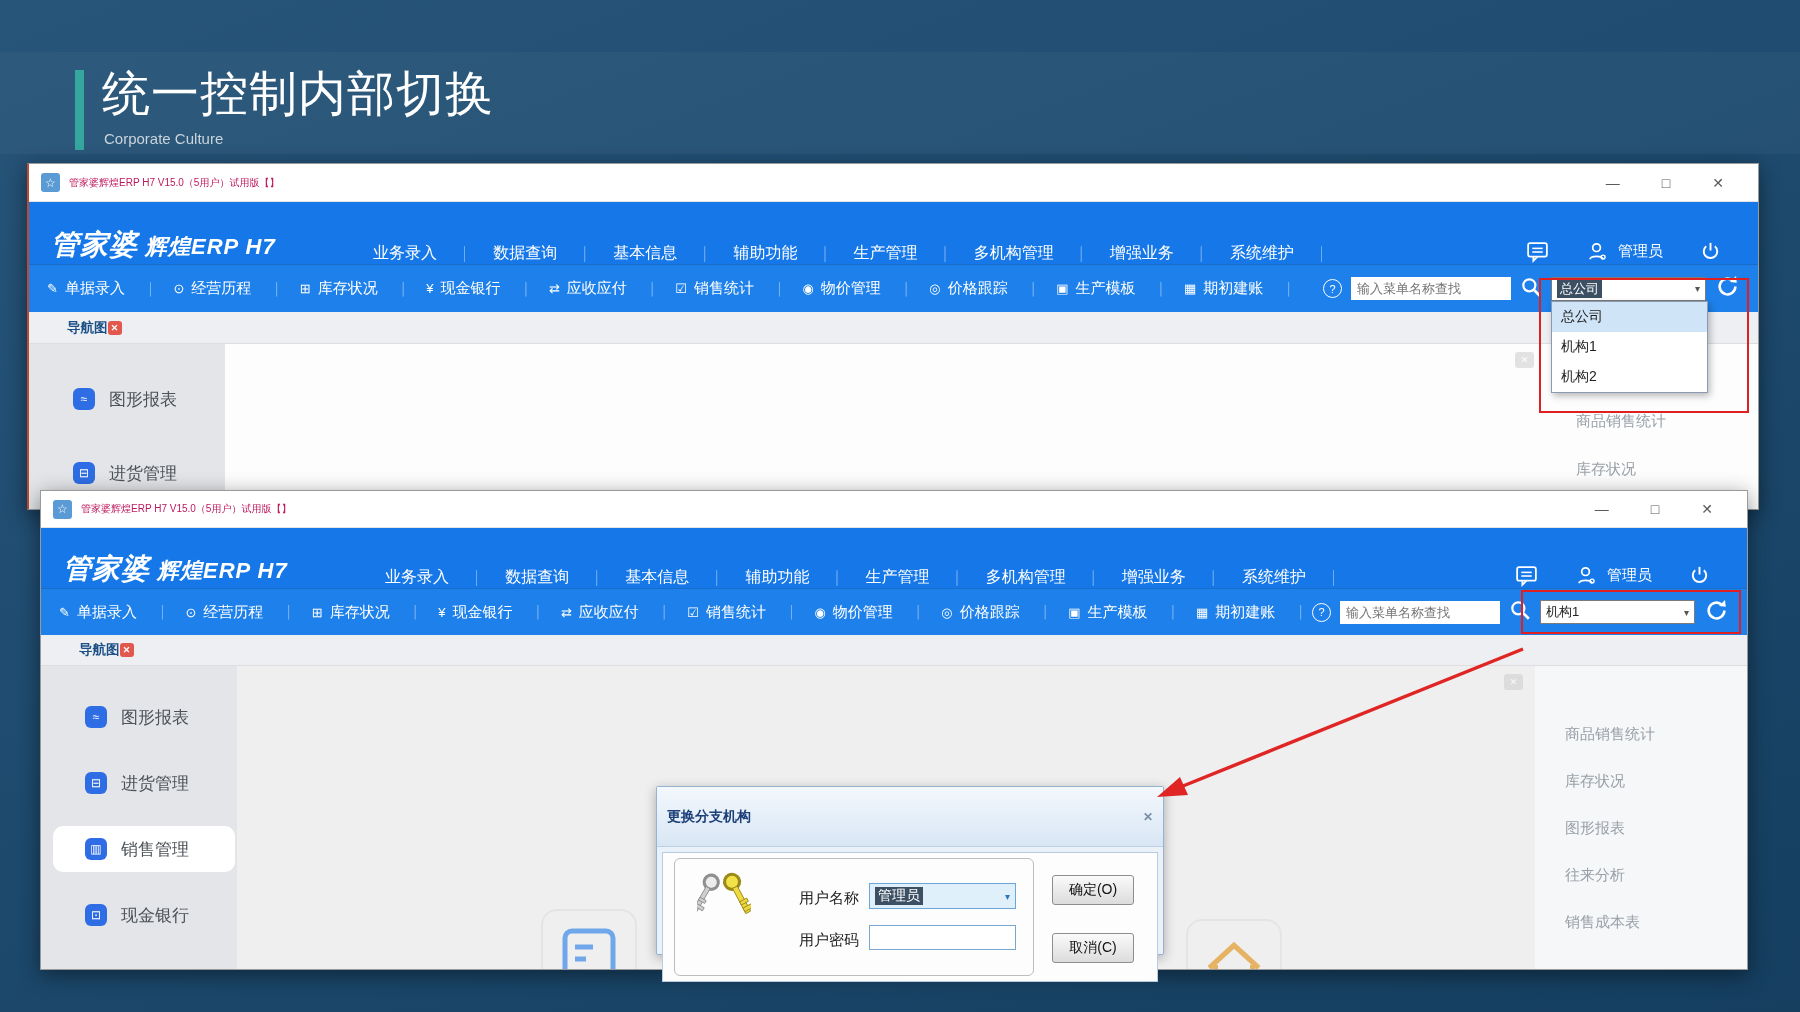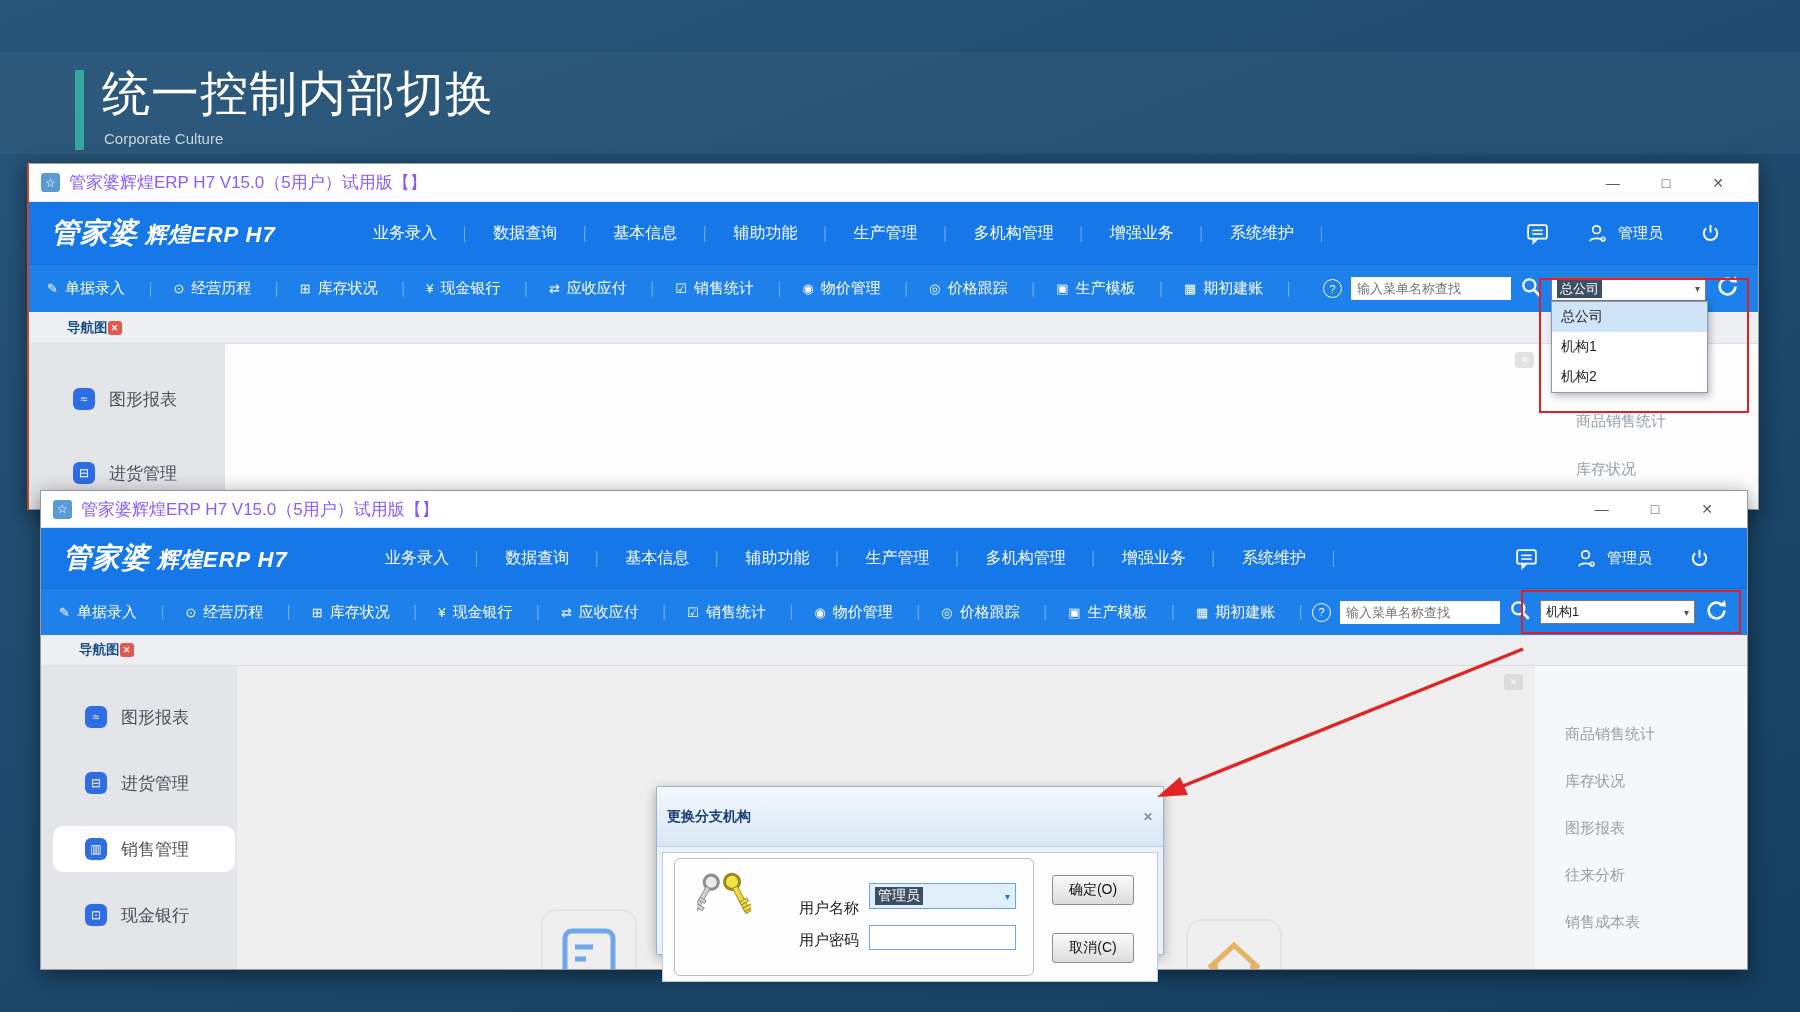--- a/index.html
+++ b/index.html
@@ -15,25 +15,25 @@
   .slide-sub{position:absolute;left:104px;top:130px;color:#c9d4dc;font-size:15px;}
 
   
   .erp-window{position:absolute;background:#fff;border:1px solid #9a9a9a;box-shadow:0 5px 20px rgba(0,0,0,.45);display:flex;flex-direction:column;}
   #win1{left:27px;top:163px;width:1729px;height:345px;z-index:1;border-left:2px solid #c04a2e;}
   #win2{left:40px;top:490px;width:1706px;height:478px;z-index:2;}
 
   .titlebar{height:37px;flex:0 0 37px;background:#fff;display:flex;align-items:center;padding:0 12px;border-bottom:1px solid #e4e4e4;}
   #win2 .titlebar{height:36px;flex-basis:36px;}
   .app-ico{width:19px;height:19px;background:#5b9bd5;border-radius:3px;color:#fff;font-size:12px;display:flex;align-items:center;justify-content:center;}
-  .t-title{font-size:17px;color:#8b5cf6;margin-left:9px;text-align:right;}
+  .t-title{font-size:10px;color:#be185d;margin-left:9px;text-align:right;}
   .win-controls{margin-left:auto;display:flex;gap:42px;padding-right:22px;color:#5a5a5a;font-size:14px;}
   .win-controls span{cursor:pointer;line-height:1;}
 
-  .menubar{height:62px;flex:0 0 62px;background:#1678e8;display:flex;align-items:center;color:#fff;padding:0 22px;}
+  .menubar{height:62px;flex:0 0 62px;background:#1678e8;display:flex;align-items:flex-end;color:#fff;padding:0 22px;}
   #win2 .menubar{height:60px;flex-basis:60px;}
   .logo{display:flex;align-items:baseline;gap:7px;font-style:italic;font-weight:bold;width:308px;white-space:nowrap;}
   .logo-cn{font-size:28px;letter-spacing:1px;}
   .logo-prod{font-size:22px;letter-spacing:1px;}
   .menu{display:flex;align-items:center;margin-left:14px;}
   .menu-item{font-size:16px;color:#fff;white-space:nowrap;padding-left:24px;cursor:pointer;}
   .menu-item:first-of-type{padding-left:0;}
   .menu-item::after{content:"│";color:rgba(255,255,255,.42);font-size:13px;margin-left:24px;font-weight:normal;}
   .mb-right{margin-left:auto;display:flex;align-items:center;gap:36px;padding-right:14px;}
   .mb-user{display:flex;align-items:center;gap:9px;font-size:15px;white-space:nowrap;}
@@ -441,21 +441,21 @@
               <rect x="12.5" y="34" width="8" height="3.5" fill="#cfcfcf" stroke="#8f8f8f" stroke-width="1"></rect>
             </g>
           <g transform="rotate(-28 40 14)">
               <circle cx="40" cy="12" r="8.5" fill="#f3e14a" stroke="#9a8a1a" stroke-width="3.5"></circle>
               <rect x="37" y="19" width="6" height="32" fill="#efd93f" stroke="#9a8a1a" stroke-width="1"></rect>
               <rect x="37" y="44" width="12" height="4.5" fill="#efd93f" stroke="#9a8a1a" stroke-width="1"></rect>
               <rect x="37" y="36" width="9" height="4" fill="#efd93f" stroke="#9a8a1a" stroke-width="1"></rect>
             </g>
         </svg>
       </span>
-      <span class="dlg-label" style="left:136px;top:46px;">用户名称</span>
+      <span class="dlg-label" style="left:136px;top:36px;">用户名称</span>
       <span class="dlg-combo">
         <span class="val hl">管理员</span>
         <span class="caret">▾</span>
       </span>
       <span class="dlg-label" style="left:136px;top:78px;">用户密码</span>
       <input class="dlg-input" type="password" value="" style="">
       <span class="dlg-btn" style="top:22px;">确定(O)</span>
       <span class="dlg-btn" style="top:80px;">取消(C)</span>
     </div>
   </div>

